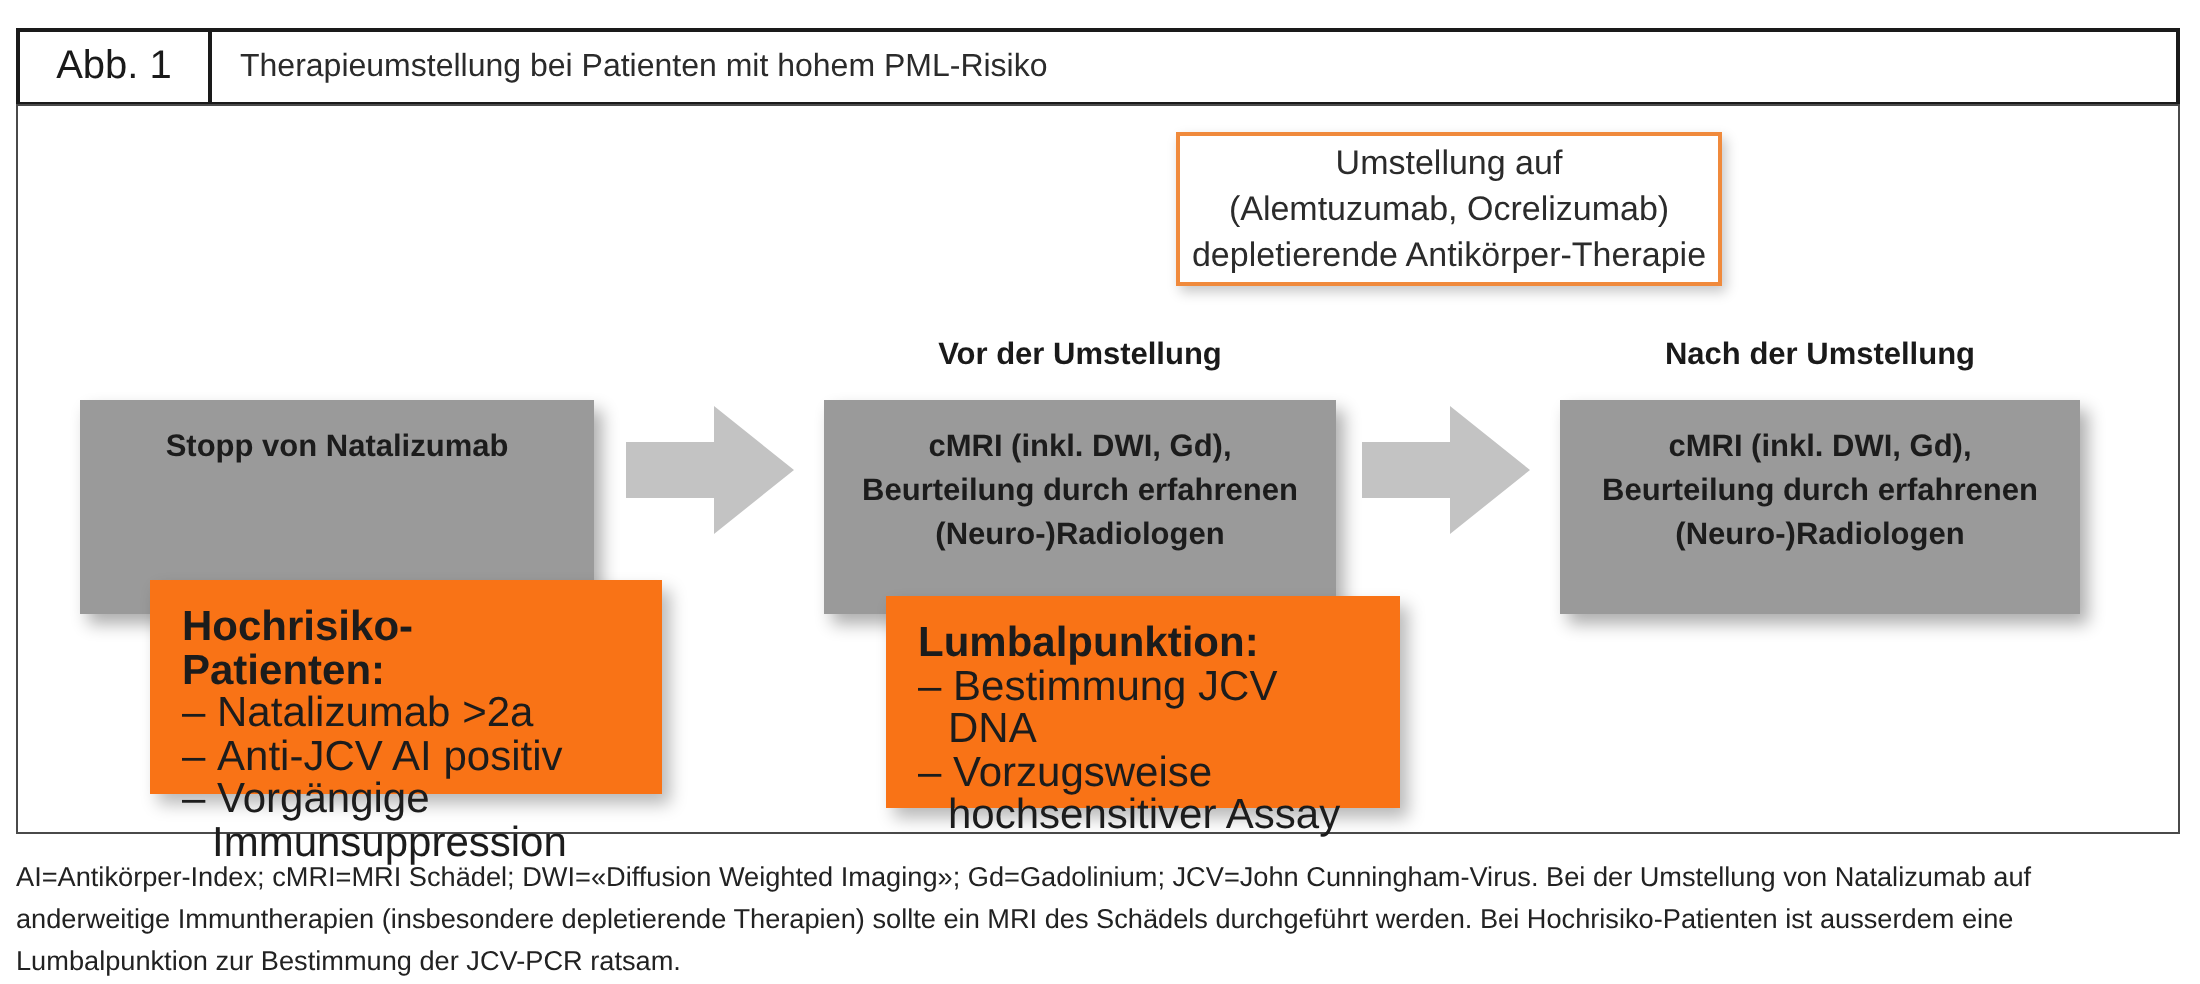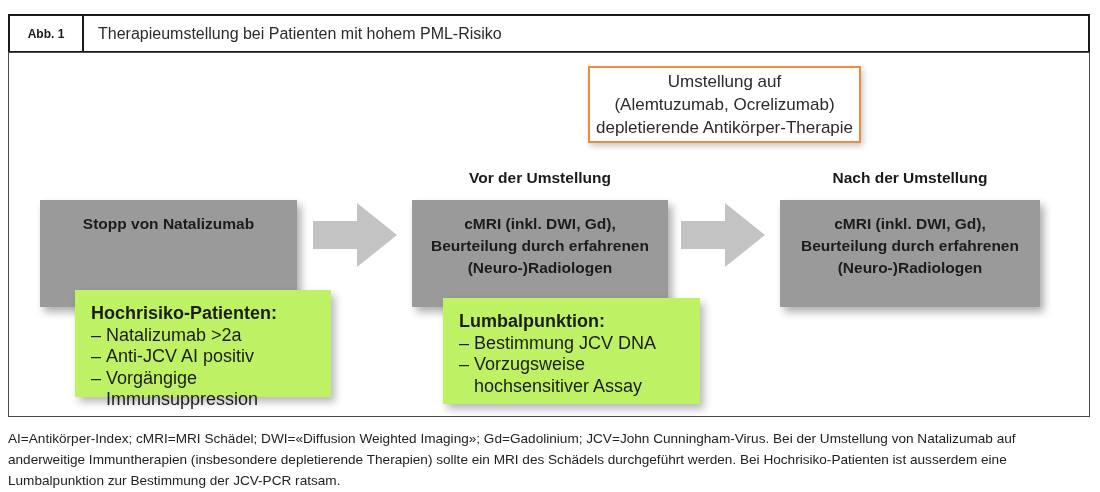--- a/index.html
+++ b/index.html
@@ -19,27 +19,27 @@
   .header {
     position: absolute;
     left: 8px; top: 14px;
     width: 1082px; height: 39px;
     border: 2px solid #1a1a1a;
     background: #ffffff;
     display: flex;
     align-items: stretch;
   }
   .fig-label {
-    width: 74px;
+    width: 96px;
     border-right: 2px solid #1a1a1a;
     display: flex;
     align-items: center;
     justify-content: center;
-    font-weight: bold;
-    font-size: 12px;
+    font-weight: normal;
+    font-size: 20px;
   }
   .fig-title {
     display: flex;
     align-items: center;
     padding-left: 14px;
     font-size: 16px;
     color: #2b2b2b;
   }
   
   .panel {
@@ -97,24 +97,24 @@
   .arrow {
     position: absolute;
     top: 150px;
     width: 84px; height: 64px;
   }
   .arrow-1 { left: 304px; }
   .arrow-2 { left: 672px; }
   
   .orange-box {
     position: absolute;
-    background: #bef264;
+    background: #f97316;
     box-shadow: 4px 5px 8px rgba(0,0,0,0.28);
     padding: 13px 26px 10px 16px;
-    font-size: 18px;
+    font-size: 21px;
     line-height: 21.5px;
     color: #1c1c1c;
     z-index: 3;
   }
   .orange-risk   { left: 66px;  top: 237px; width: 256px; height: 107px; }
   .orange-lumbar { left: 434px; top: 245px; width: 257px; height: 106px; }
   .orange-box .ob-title { font-weight: bold; }
   .orange-box .ob-item {
     padding-left: 15px;
     text-indent: -15px;

